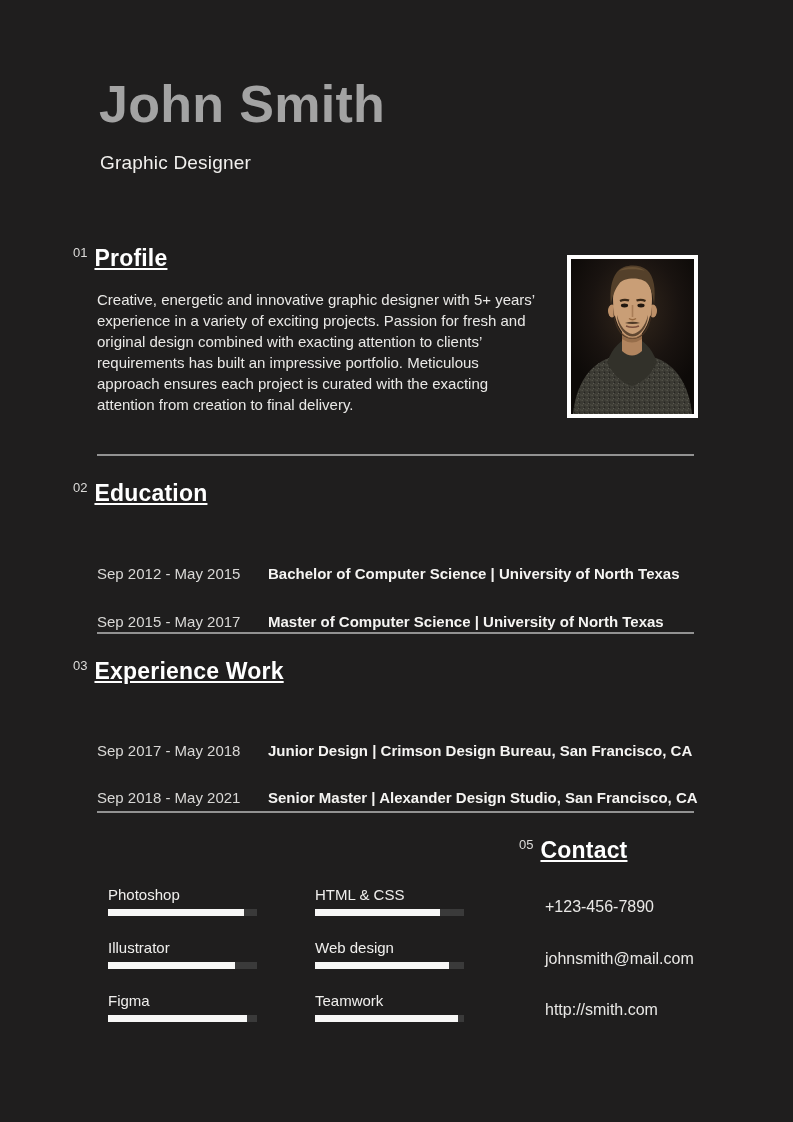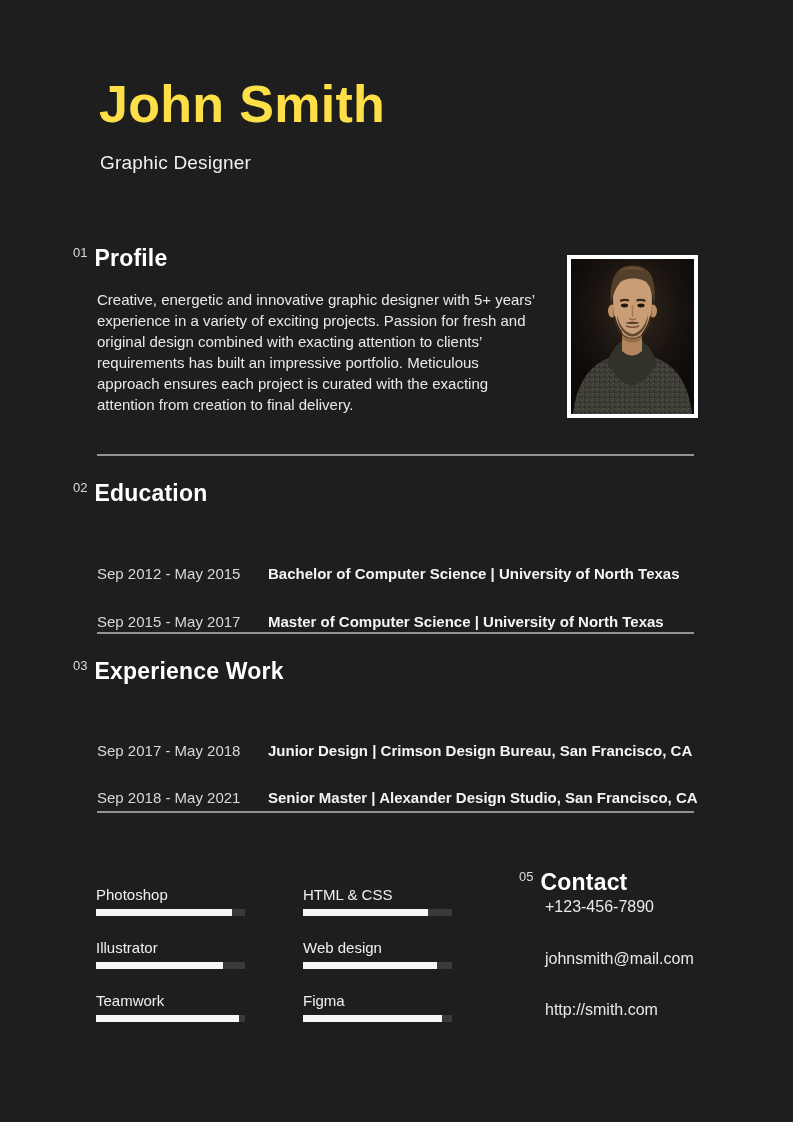--- a/index.html
+++ b/index.html
@@ -4,35 +4,35 @@
 <style>
   html,body { margin:0; padding:0; background:#171616; }
   .page {
     position:relative; width:793px; height:1122px; margin:0 auto;
     background:#1f1e1e; overflow:hidden;
     font-family:"Liberation Sans", sans-serif; color:#ffffff;
   }
   
   .name {
     position:absolute; left:99px; top:76px; margin:0;
-    font-size:52px; font-weight:700; line-height:1.1; color:#fde047;
+    font-size:52px; font-weight:700; line-height:1.1; color:#a3a3a3;
     letter-spacing:0.3px;
   }
   .role {
     position:absolute; left:100px; top:152px;
     font-size:19px; color:#f1f0ee; letter-spacing:0.2px;
   }
   .tagline {
     position:absolute; right:101px; top:167px;
     text-align:right; font-size:15px; line-height:21px; color:#f1f0ee;
   }
   
   .sec-head { position:absolute; white-space:nowrap; }
   .sec-num  { font-size:13px; color:#dcdbd9; position:relative; top:-9px; margin-right:7px; }
-  .sec-title{ font-size:23px; font-weight:700; color:#ffffff; letter-spacing:0.2px; }
+  .sec-title{ font-size:23px; font-weight:700; color:#ffffff; letter-spacing:0.2px;text-decoration:underline; }
   
   .profile-text {
     position:absolute; left:97px; top:289px; width:440px;
     font-size:15px; line-height:21px; color:#e9e8e6;
   }
   
   .photo-frame {
     position:absolute; left:567px; top:255px; width:131px; height:163px;
     background:#ffffff; padding:4px; box-sizing:border-box;
   }
@@ -41,21 +41,21 @@
   .divider {
     position:absolute; left:97px; width:597px; height:2px;
     background:#9e9e9e; opacity:0.9;
   }
   
   .row { position:absolute; left:97px; font-size:15px; white-space:nowrap;margin-top:36px; }
   .row .date   { display:inline-block; width:171px; color:#d9d8d6; }
   .row .detail { font-weight:700; color:#f5f4f2; }
   
   .skills-grid {
-    position:absolute; left:96px; top:886px;
+    position:absolute; left:108px; top:886px;
     display:grid; grid-template-columns:149px 149px; column-gap:58px; row-gap:23px;
   }
   .skill-label { font-size:15px; color:#f0efed; line-height:17px; margin-bottom:6px; }
   .skill-track { width:149px; height:7px; background:#3a3a3a; }
   .skill-fill  { height:7px; background:#f7f7f6; }
   
   .contact-item { position:absolute; left:545px; font-size:16px; color:#e9e8e6; }
 </style>
 </head>
 <body>
@@ -167,33 +167,33 @@
         <div class="skill-fill" style="width: 85%;"></div>
       </div>
     </div>
     <div class="skill">
       <div class="skill-label">Web design</div>
       <div class="skill-track">
         <div class="skill-fill" style="width: 90%;"></div>
       </div>
     </div>
     <div class="skill">
+      <div class="skill-label">Figma</div>
+      <div class="skill-track">
+        <div class="skill-fill" style="width: 93%;"></div>
+      </div>
+    </div>
+    <div class="skill">
       <div class="skill-label">Teamwork</div>
       <div class="skill-track">
         <div class="skill-fill" style="width: 96%;"></div>
       </div>
     </div>
-    <div class="skill">
-      <div class="skill-label">Figma</div>
-      <div class="skill-track">
-        <div class="skill-fill" style="width: 93%;"></div>
-      </div>
-    </div>
   </div>
 
-  <div class="sec-head" style="left:519px; top:837px;margin-top:32px;">
+  <div class="sec-head" style="left:519px; top:837px;">
     <span class="sec-num">05</span><span class="sec-title">Contact</span>
   </div>
   <div class="contact-item" style="top:898px;">+123-456-7890</div>
   <div class="contact-item" style="top:950px;">johnsmith@mail.com</div>
   <div class="contact-item" style="top:1001px;">http://smith.com</div>
 
 </div>
 
 </body></html>

